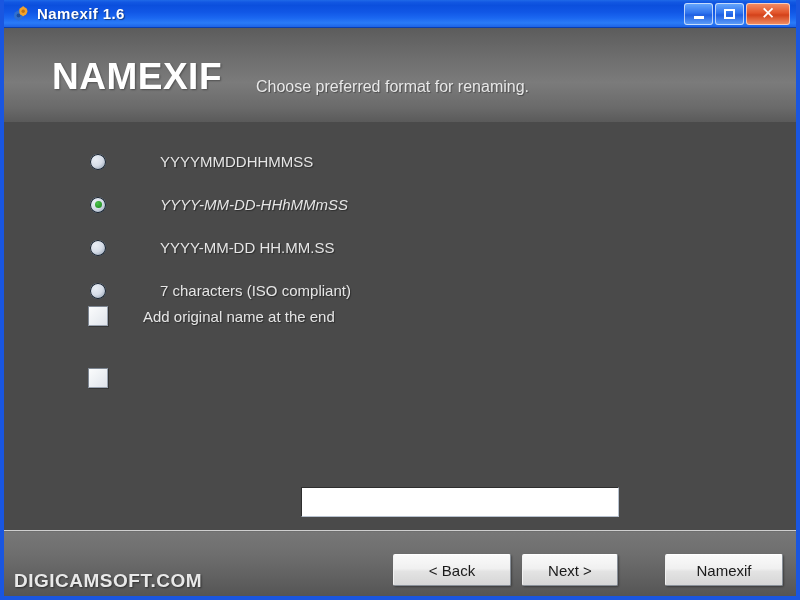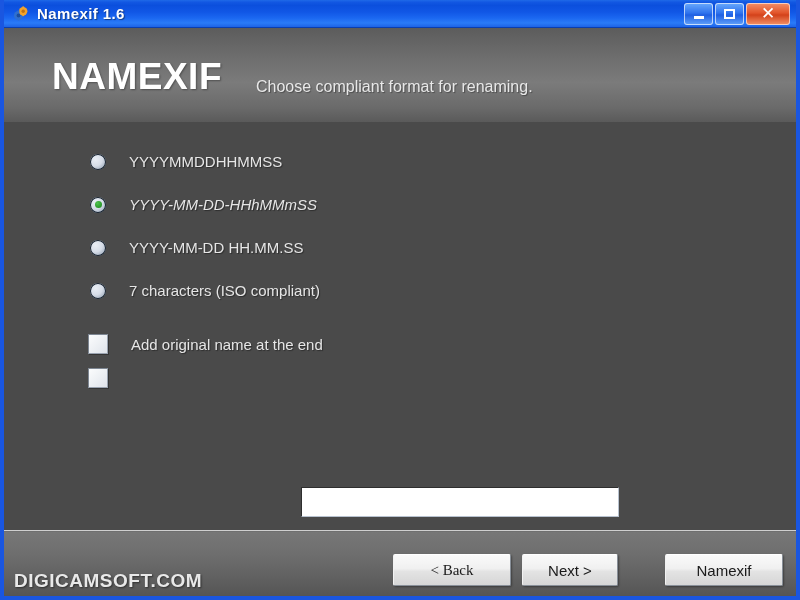--- a/index.html
+++ b/index.html
@@ -143,20 +143,21 @@
     width: 792px;
     height: 408px;
     background: #4a4a4a;
   }
 
   .option-row {
     position: absolute;
     display: flex;
     align-items: center;
     left: 86px;
+    gap: 31px;
   }
   .radio {
     width: 16px; height: 16px;
     border-radius: 50%;
     background: radial-gradient(circle at 35% 32%, #e9eef5 0%, #d6dde8 45%, #aab6c6 72%, #1d2633 100%);
     box-shadow: inset 0 0 0 1px #16202c;
     flex: 0 0 auto;
     position: relative;
     display: flex;
     align-items: center;
@@ -294,21 +295,21 @@
     display: flex;
     align-items: center;
     justify-content: center;
     font-family: "Liberation Sans", sans-serif;
     font-size: 15px;
     color: #1a1a1a;
     box-sizing: border-box;
     cursor: default;
     padding: 0;
   }
-  #btn-back   { left: 389px; width: 118px; font-family: Liberation Serif, serif; }
+  #btn-back   { left: 389px; width: 118px; }
   #btn-next   { left: 518px; width: 96px; }
   #btn-cancel { left: 661px; width: 118px; }
 </style>
 </head>
 <body>
 
 <div id="app-window">
 
   <div id="title-bar">
     <div id="app-icon">
@@ -332,21 +333,21 @@
         <div class="tb-glyph-max"></div>
       </div>
       <div class="tb-btn close">
         <div class="tb-glyph-close">✕</div>
       </div>
     </div>
   </div>
 
   <div id="header-band">
     <div id="brand-logo">NAMEXIF</div>
-    <div id="header-subtitle">Choose compliant format for renaming.</div>
+    <div id="header-subtitle">Choose preferred format for renaming.</div>
   </div>
 
   <div id="body-area">
 
     <div class="option-row" style="top:31px;">
       <div class="radio"></div>
       <div class="option-label">YYYYMMDDHHMMSS</div>
     </div>
 
     <div class="option-row" style="top:74px;font-style:italic;">
@@ -357,21 +358,21 @@
     <div class="option-row" style="top:117px;">
       <div class="radio"></div>
       <div class="option-label">YYYY-MM-DD HH.MM.SS</div>
     </div>
 
     <div class="option-row" style="top:160px;">
       <div class="radio"></div>
       <div class="option-label">7 characters (ISO compliant)</div>
     </div>
 
-    <div class="check-row" style="top:212px;">
+    <div class="check-row" style="top:184px;gap:12px;">
       <div class="checkbox"></div>
       <div class="check-label">Add original name at the end</div>
     </div>
 
     <div class="check-row" style="top:246px;">
       <div class="checkbox"></div>
     </div>
 
     <input id="suffix-input" type="text" placeholder="" style="">
 

